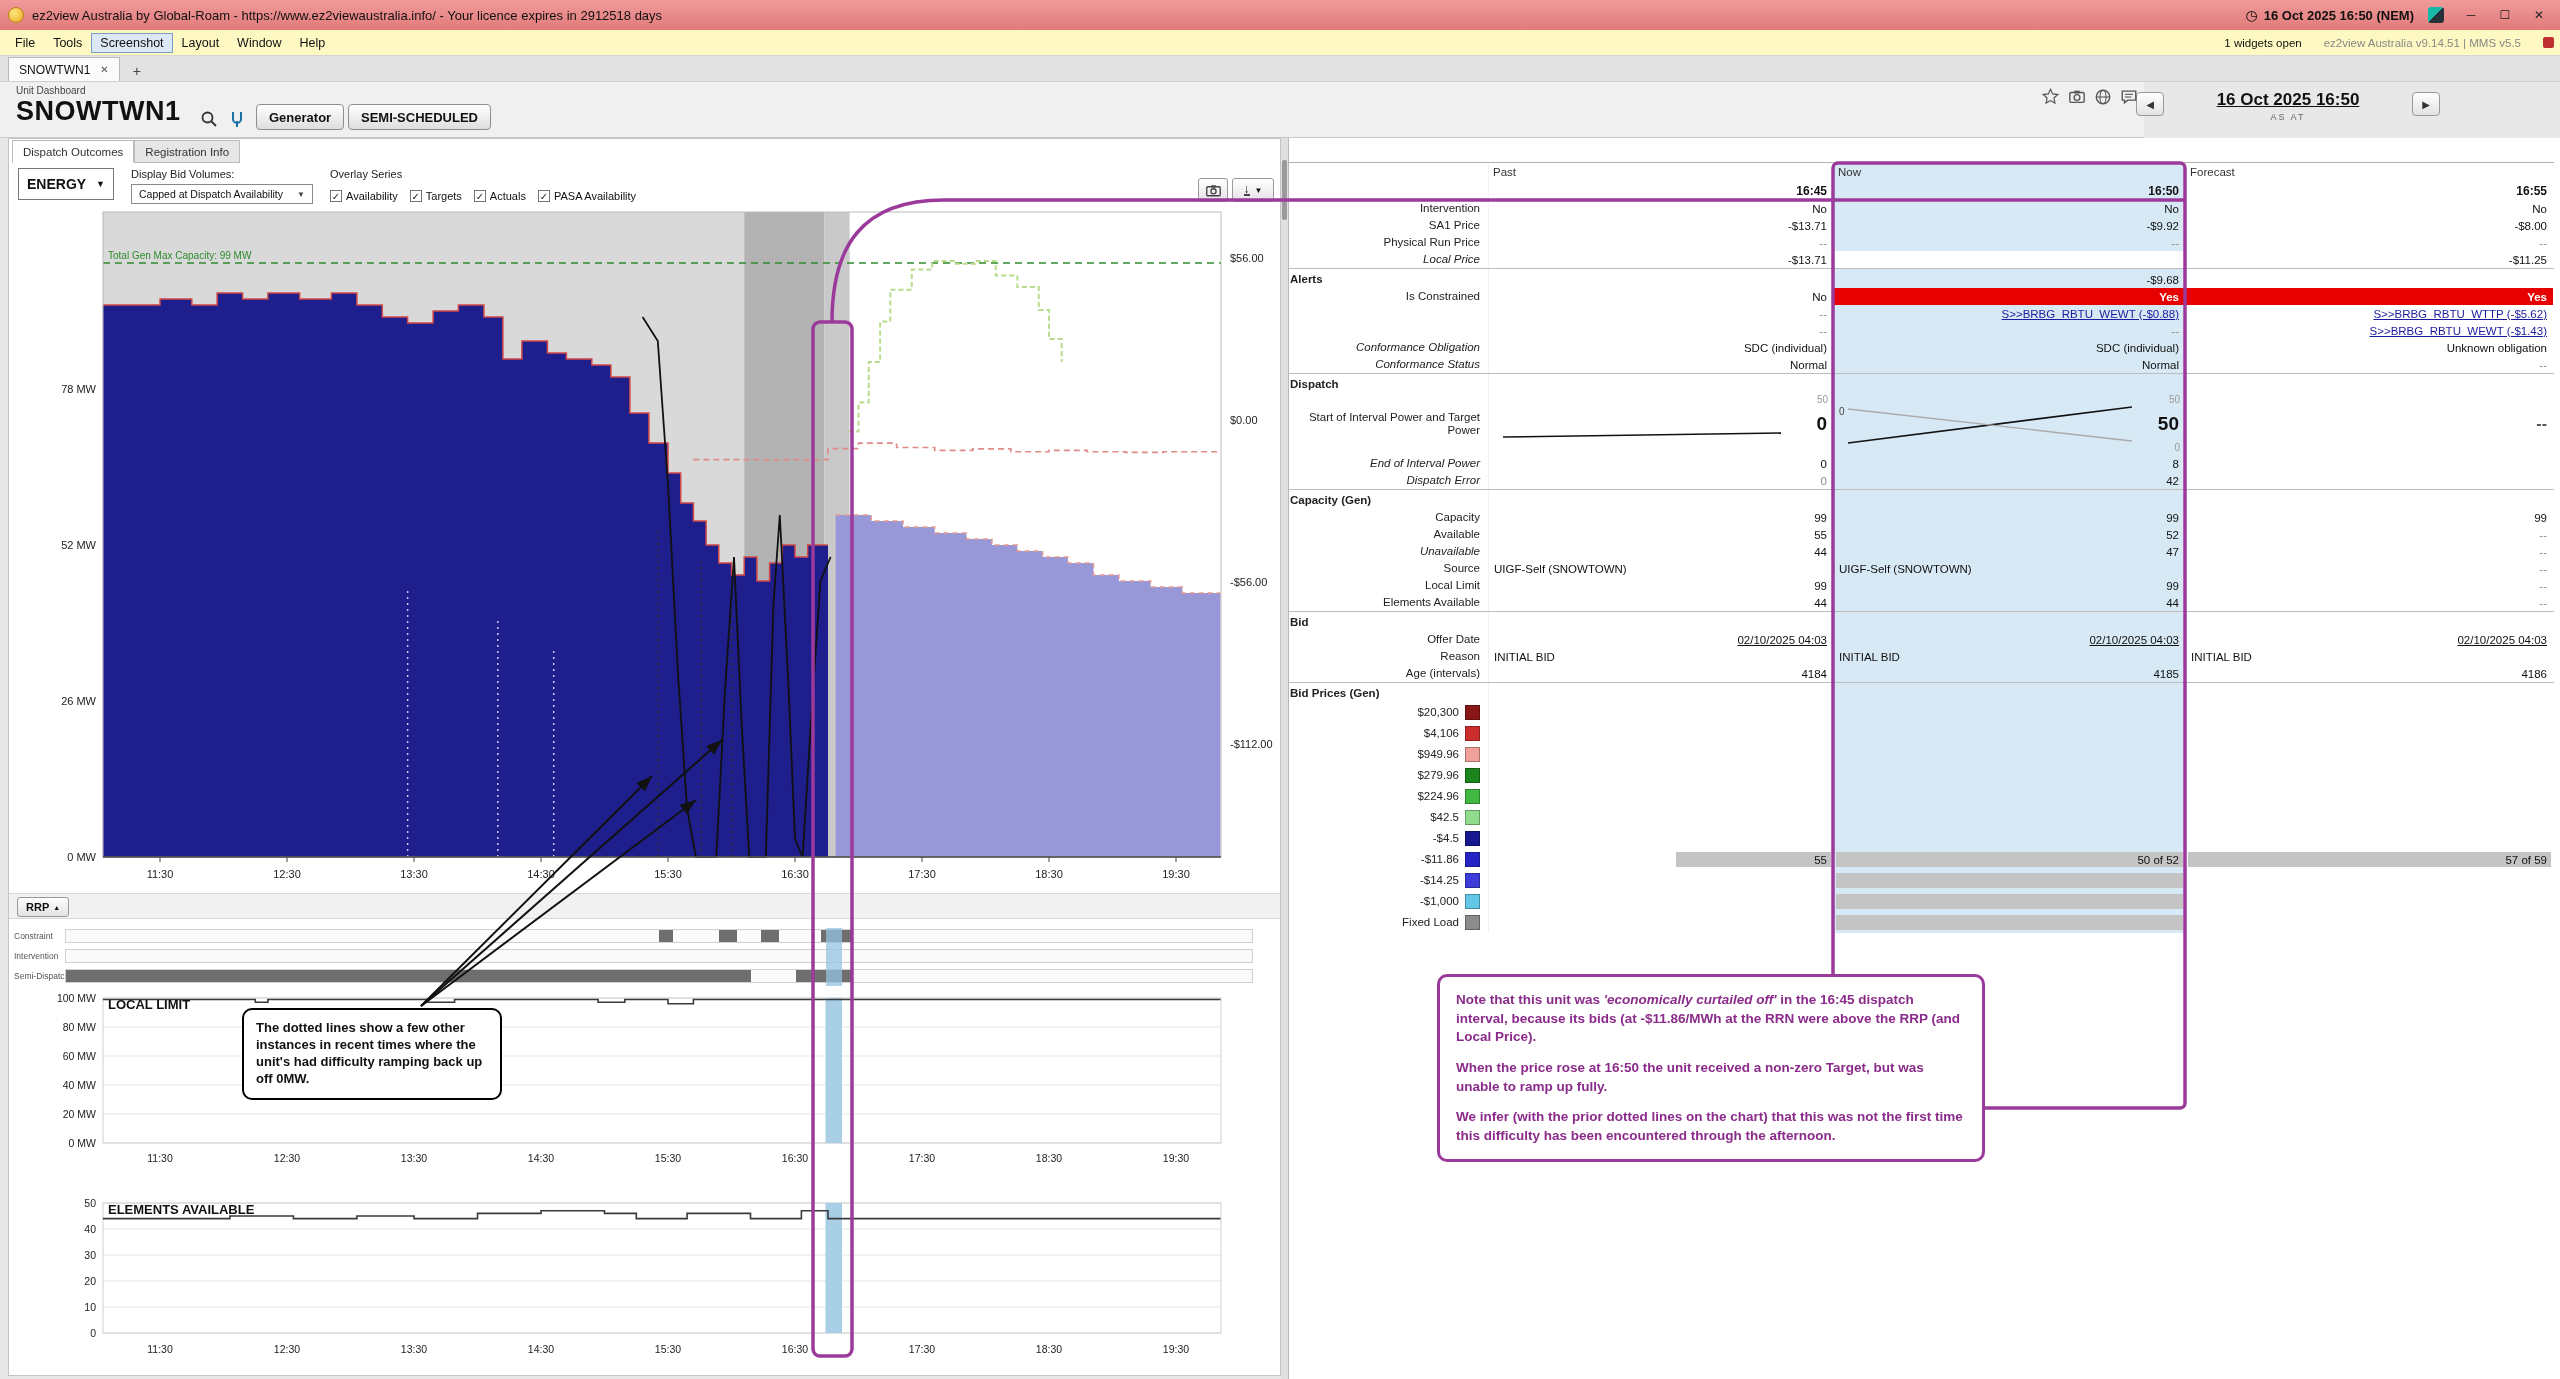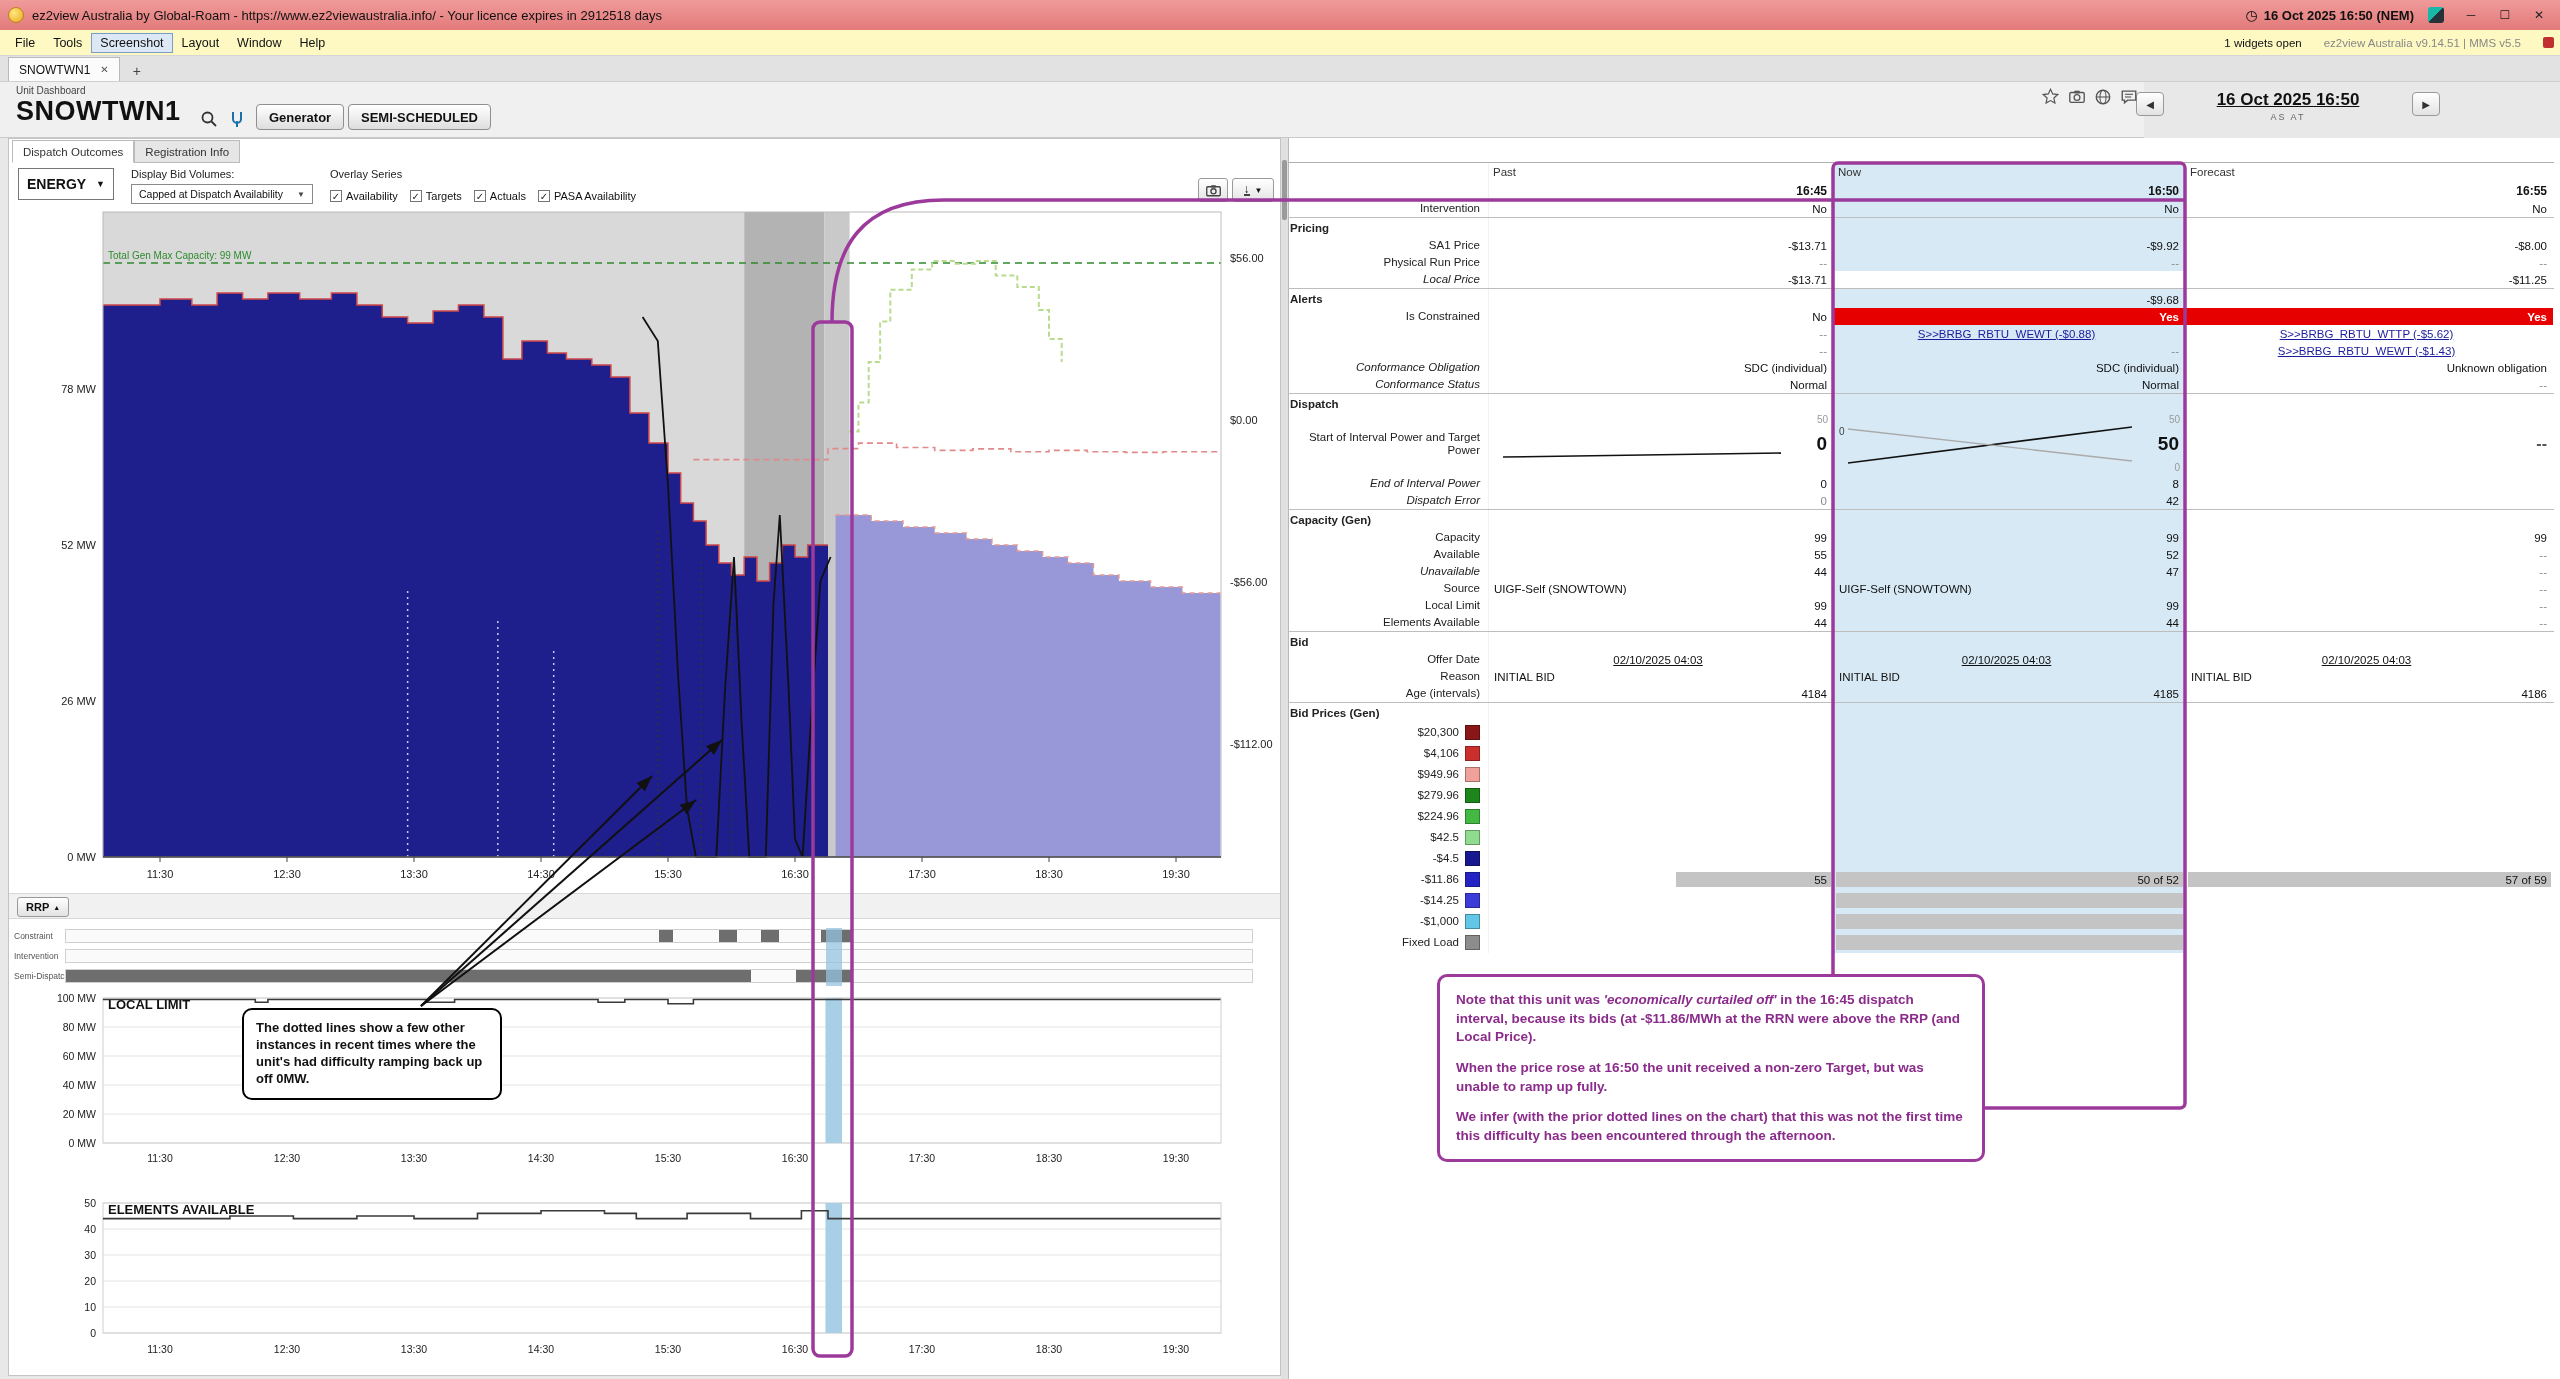--- a/index.html
+++ b/index.html
@@ -91,21 +91,21 @@
 .trow.power{height:62px}
 .trow.bid{height:21px}
 .tl{width:200px;display:flex;justify-content:flex-end;align-items:center;padding-right:8px;color:#222;text-align:right;line-height:1.15}
 .tl.it{font-style:italic}
 .tl.seclabel{justify-content:flex-start;font-weight:bold;padding-left:2px;padding-bottom:2px}
 .tc{position:relative;display:flex;align-items:center;justify-content:flex-end;padding-right:6px;border-left:1px solid #f2f2f2;height:100%}
 .tc.now{background:#d6e9f5}
 .tc.red{background:#e60000}
 .tc.red .cv{color:#fff;font-weight:bold}
 .tc.head{justify-content:flex-start;padding-left:4px;color:#333}
-.tc.ac{justify-content:center}
+.tc.ac{}
 .tc.al{justify-content:flex-start;padding-left:5px}
 .trow.time .cv{font-weight:bold;font-size:12px}
 .cv{position:relative;z-index:2;white-space:nowrap}
 .cv.dim{color:#8a8a8a}
 .cv.lnk{text-decoration:underline;color:#1b1b9e}
 .cv.und{text-decoration:underline}
 .gbar{position:absolute;right:2px;top:3px;bottom:3px;background:#c4c4c4;z-index:1}
 .swatch{width:15px;height:15px;margin-left:6px;border:1px solid rgba(0,0,0,.3);flex:0 0 auto}
 .spark{position:absolute;left:0;top:0;z-index:1}
 .big{position:absolute;right:6px;top:50%;transform:translateY(-50%);font-size:19px;font-weight:bold;color:#111;z-index:2}
@@ -439,26 +439,20 @@
         <div class="tc past" style="width: 345px;">
           <span class="cv">No</span>
         </div>
         <div class="tc now" style="width: 352px;">
           <span class="cv">No</span>
         </div>
         <div class="tc fc" style="width: 368px;">
           <span class="cv">No</span>
         </div>
       </div>
-      <div class="trow sec">
-        <div class="tl seclabel">Pricing</div>
-        <div class="tc past" style="width: 345px;"></div>
-        <div class="tc now" style="width: 352px;"></div>
-        <div class="tc fc" style="width: 368px;"></div>
-      </div>
       <div class="trow r">
         <div class="tl">SA1 Price</div>
         <div class="tc past" style="width: 345px;">
           <span class="cv">-$13.71</span>
         </div>
         <div class="tc now" style="width: 352px;">
           <span class="cv">-$9.92</span>
         </div>
         <div class="tc fc" style="width: 368px;">
           <span class="cv">-$8.00</span>

